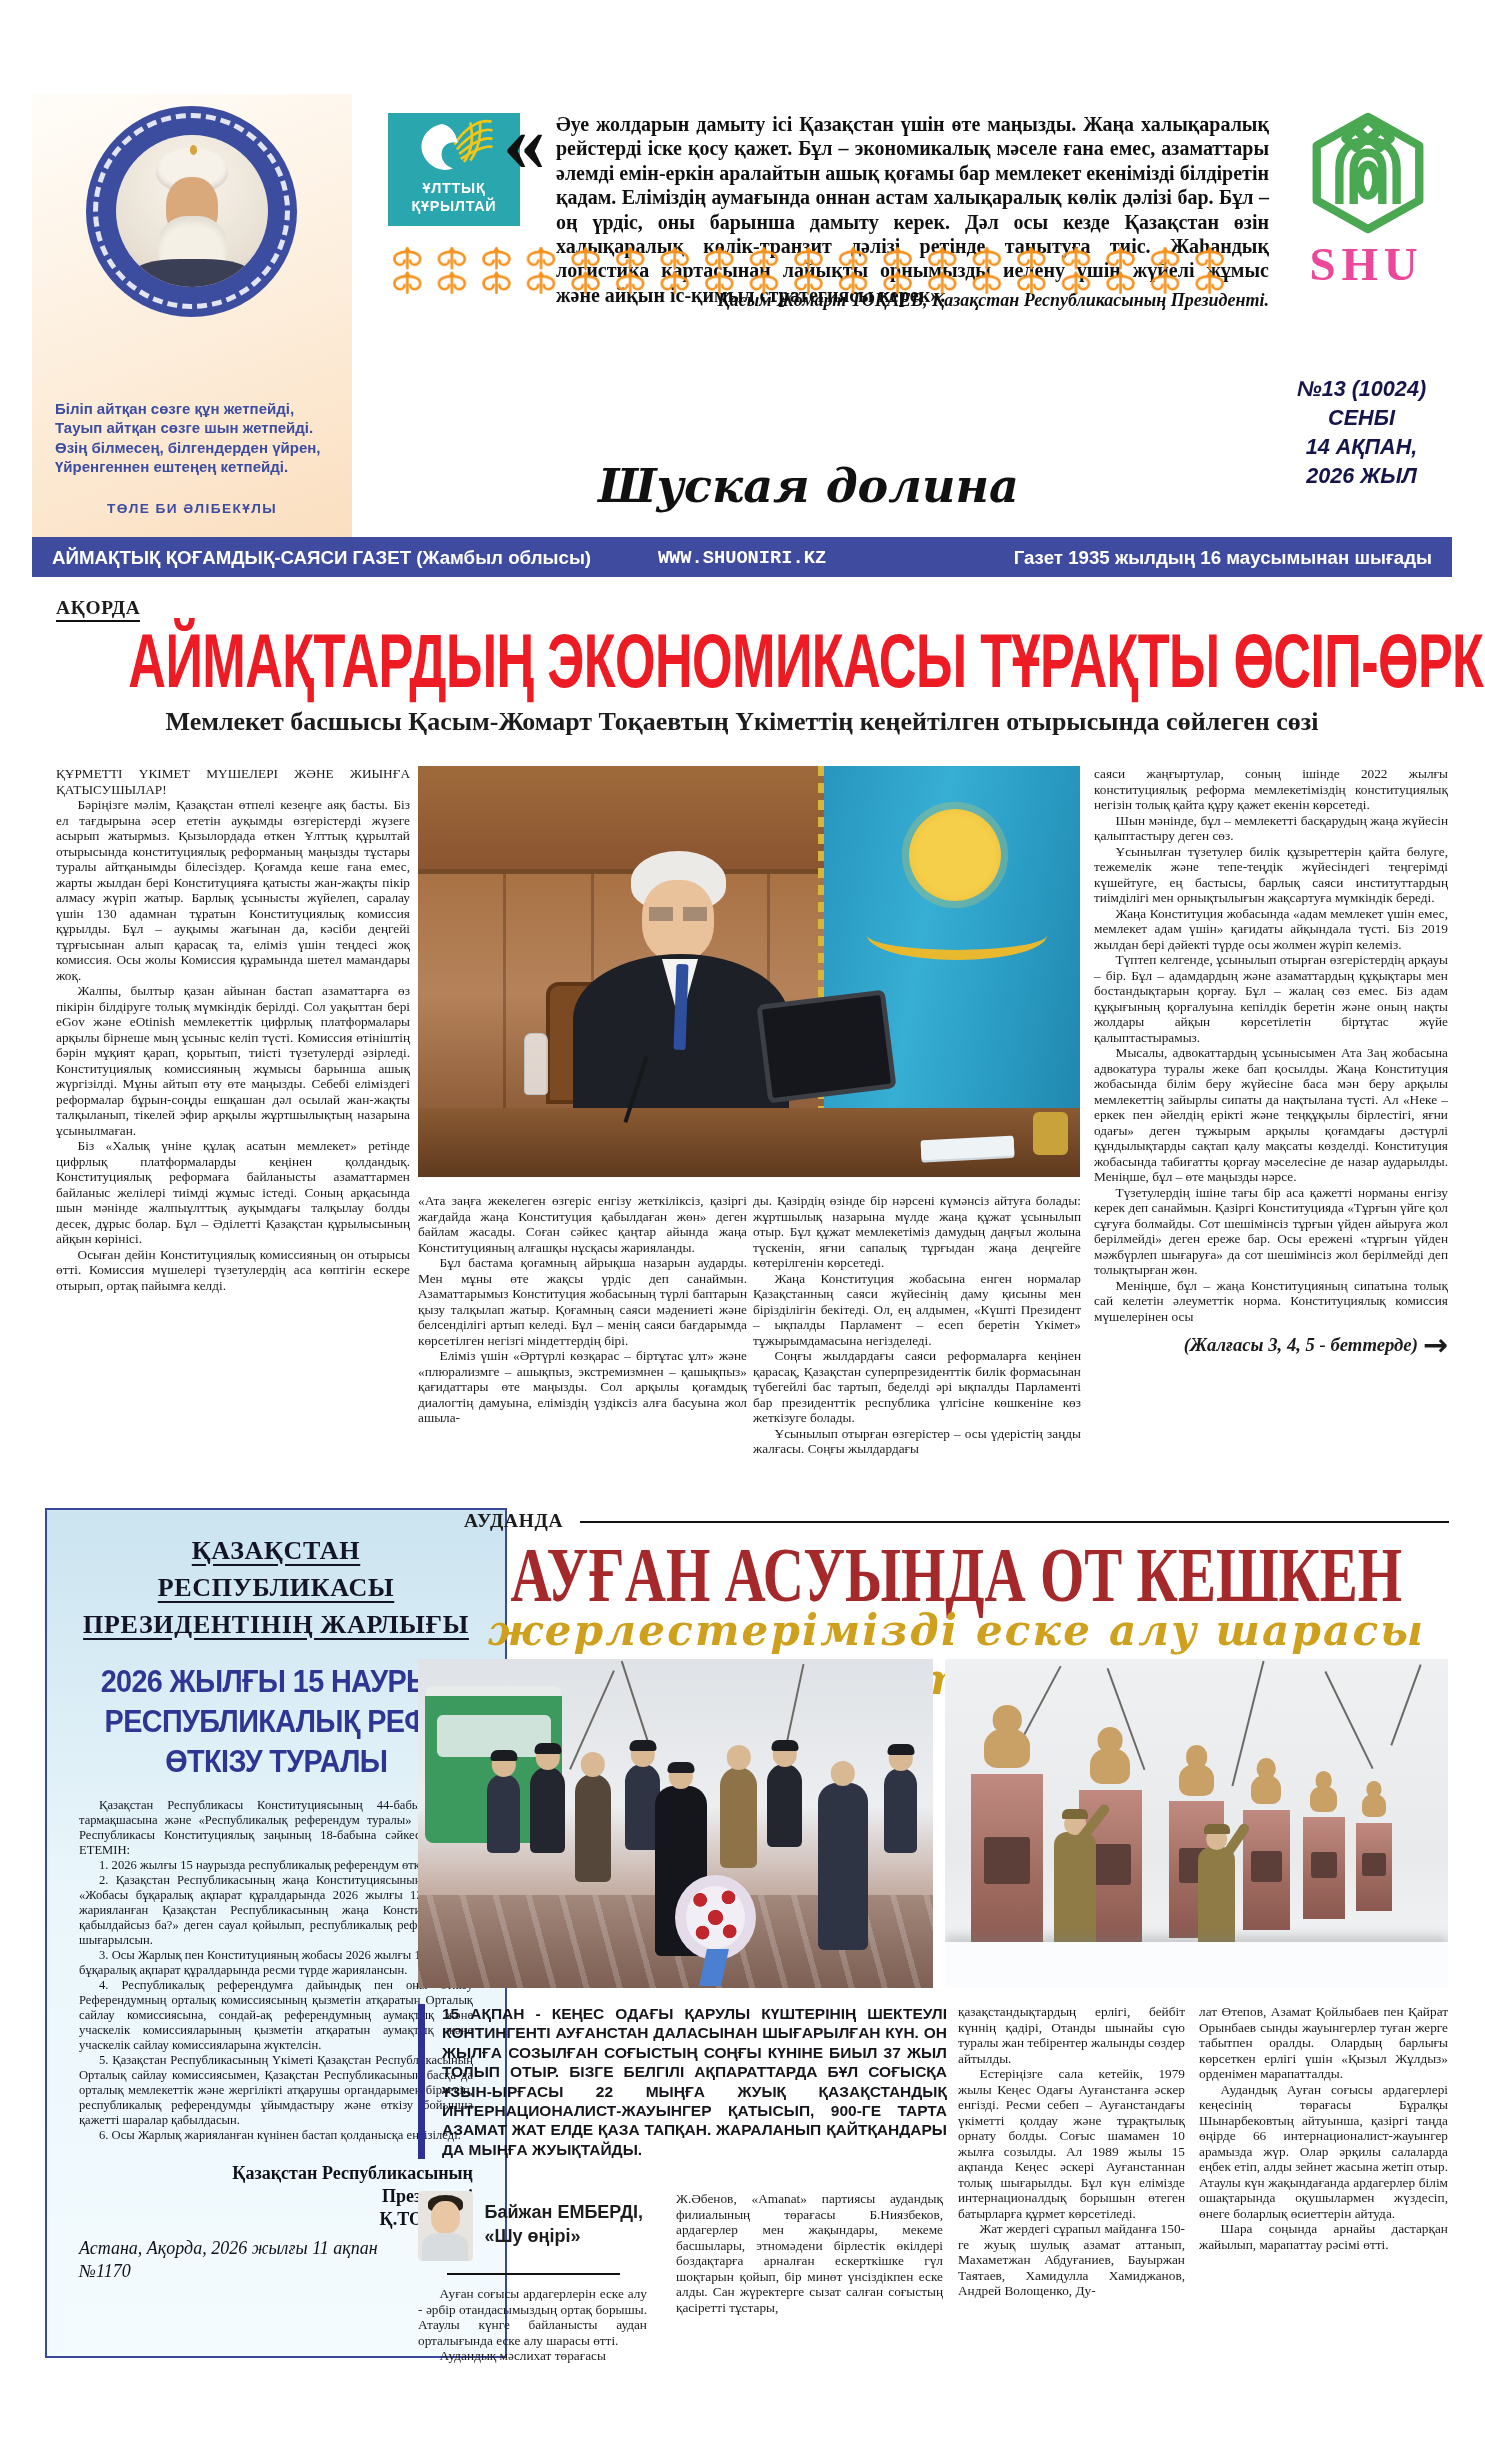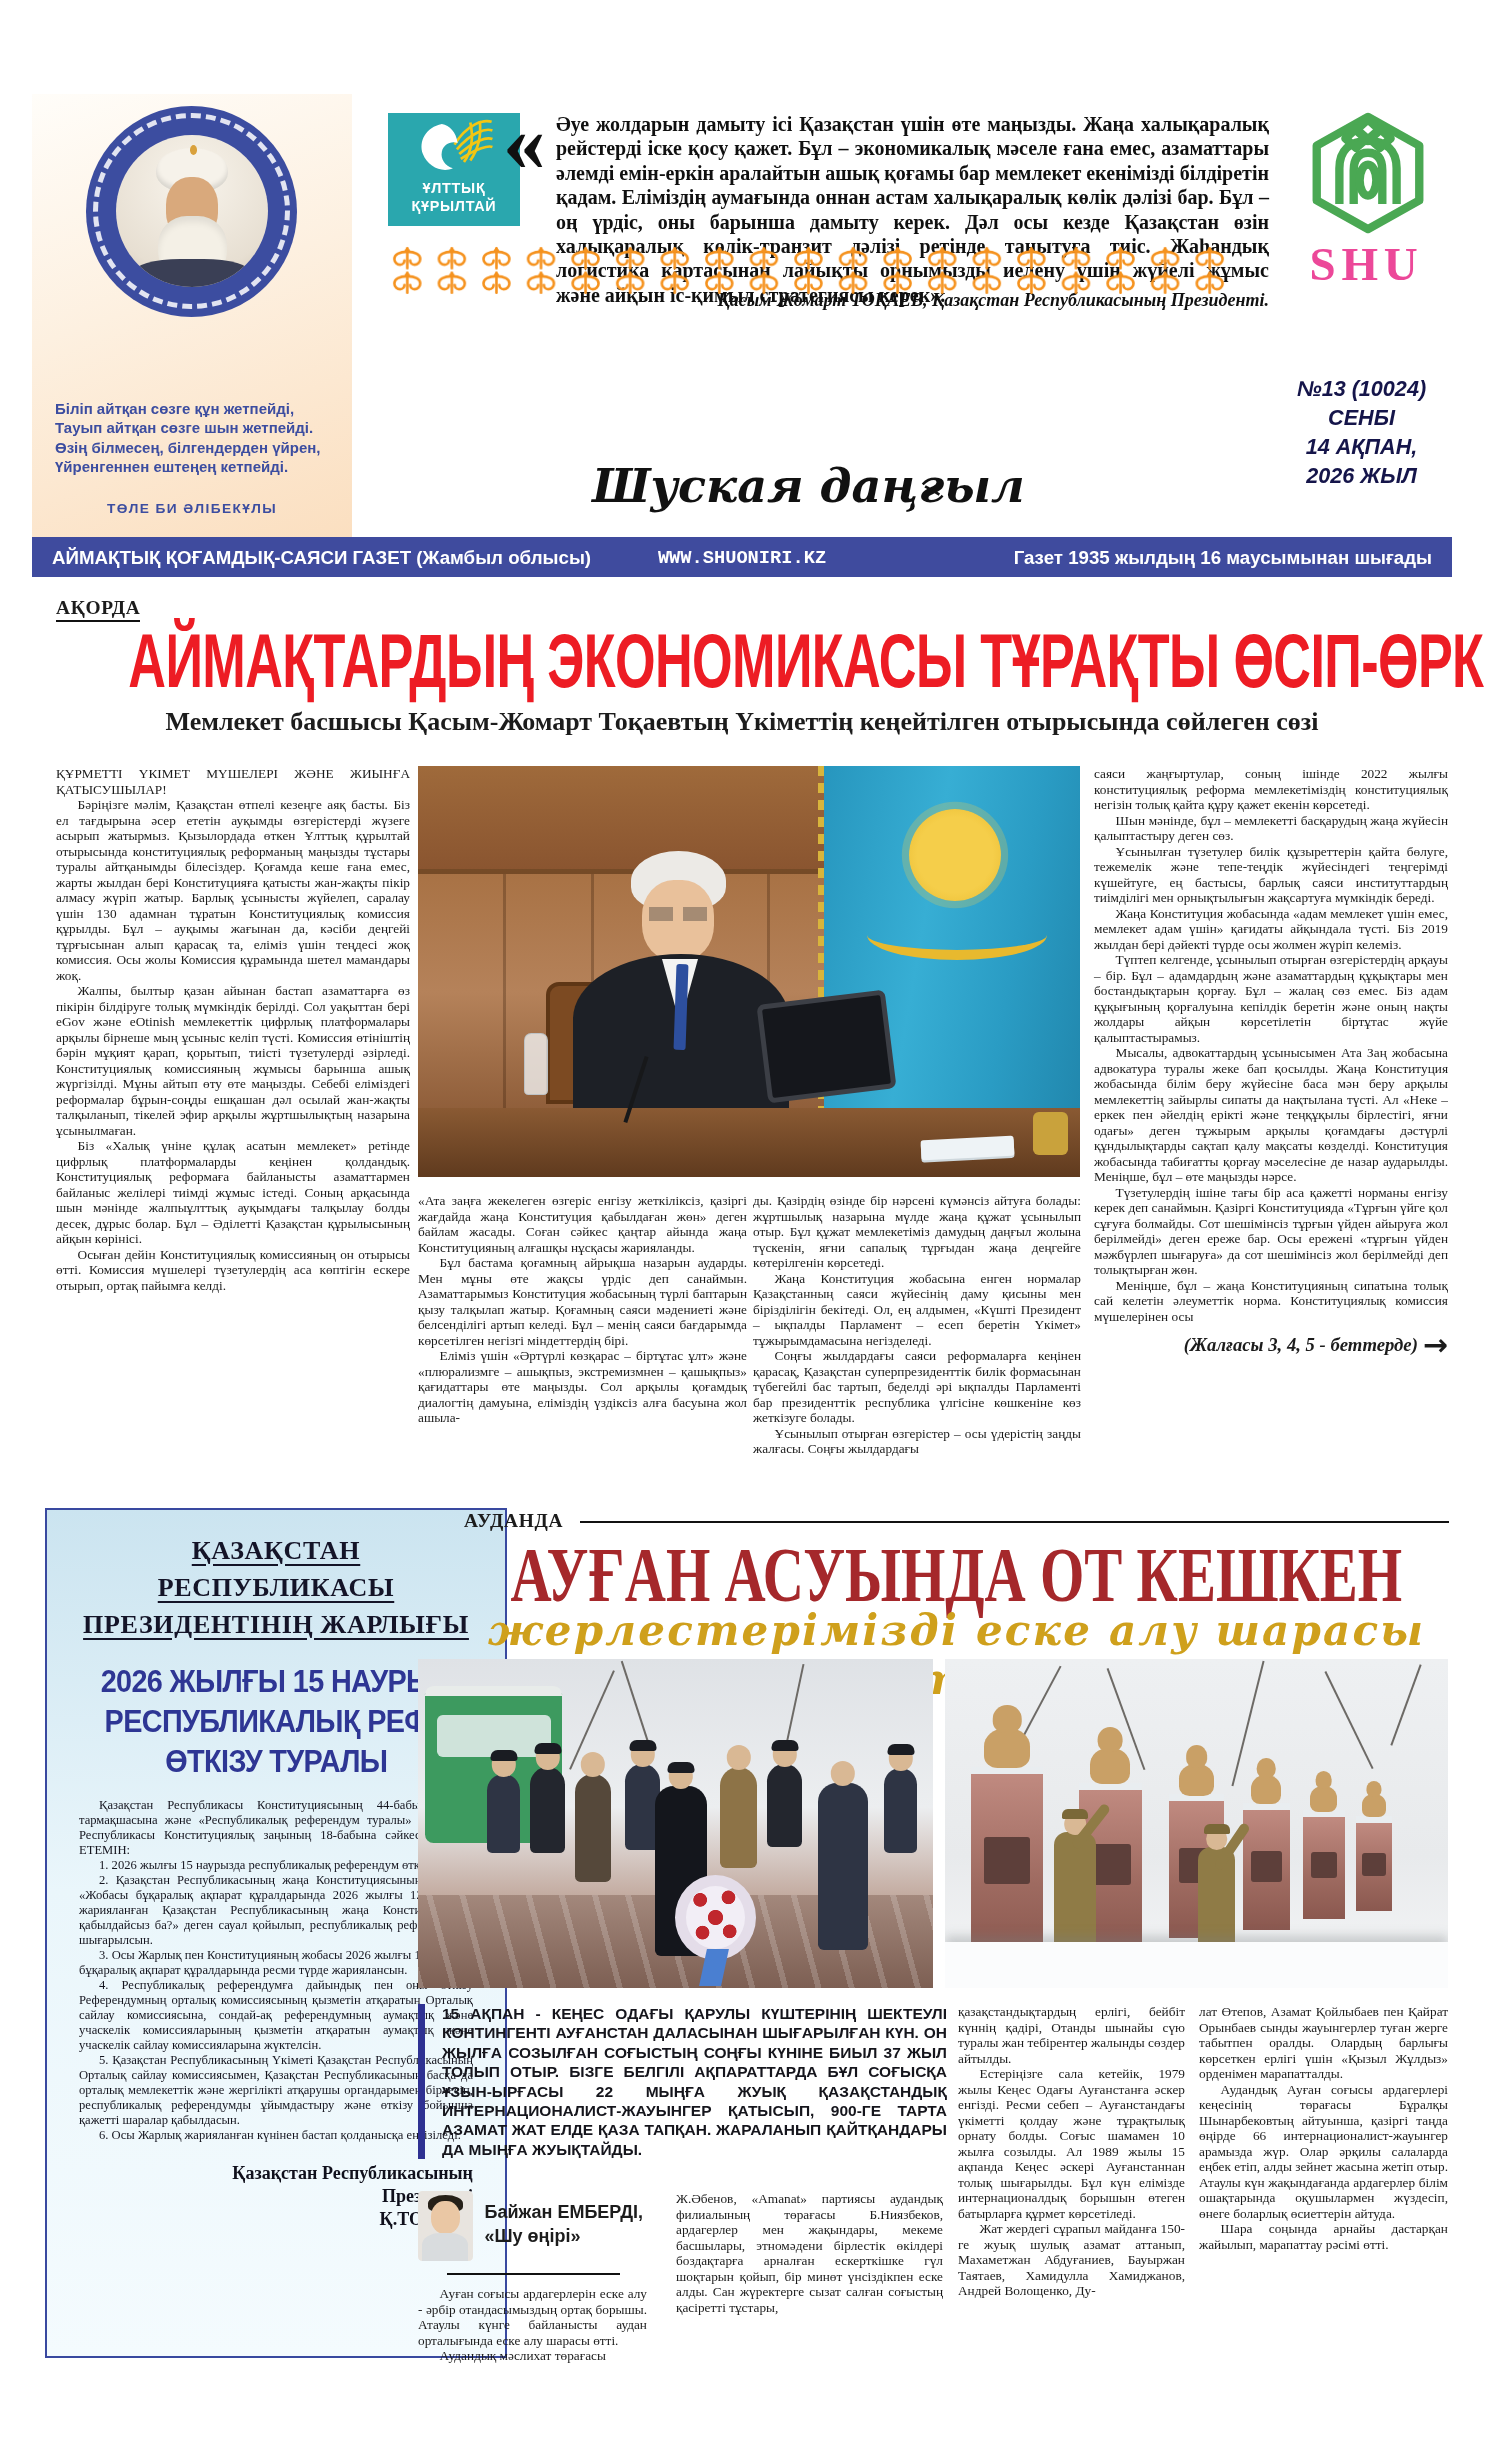--- a/index.html
+++ b/index.html
@@ -246,21 +246,21 @@
           <path d="M31 3 V31"></path>
           <path d="M31 8 C20 8 13 12 13 18 C13 23 17 26 21 26 C25 26 27 23 27 20"></path>
           <path d="M31 8 C42 8 49 12 49 18 C49 23 45 26 41 26 C37 26 35 23 35 20"></path>
         </g>
         <path d="M31 1 l4 5 -4 5 -4 -5 z" fill="#f5921e"></path>
       </pattern>
     </defs>
     <rect width="1178" height="68" fill="url(#kzorn)"></rect>
   </svg>
 
-  <div class="masthead-sub" data-name="newspaper-subtitle">Шуская даңғыл</div>
+  <div class="masthead-sub" data-name="newspaper-subtitle">Шуская долина</div>
 
   <svg class="shu-emblem" viewBox="0 0 120 104" data-name="shu-emblem-icon">
     <g fill="none" stroke="#4aa853" stroke-width="7" stroke-linejoin="round">
       <path d="M60 5 L103 29 V75 L60 99 L17 75 V29 Z"></path>
       <path d="M36 78 V48 C36 33 45 25 60 25 C75 25 84 33 84 48 V78"></path>
       <path d="M48 78 V50 C48 40 52 35 60 35 C68 35 72 40 72 50 V78"></path>
       <ellipse cx="60" cy="58" rx="7" ry="13"></ellipse>
       <path d="M50 16 l10 -9 10 9 -10 9 z"></path>
       <path d="M41 23 l9 -8 9 8 -9 8 z"></path>
       <path d="M61 23 l9 -8 9 8 -9 8 z"></path>
@@ -359,20 +359,24 @@
       <p data-name="decree-paragraph">2. Қазақстан Республикасының жаңа Конституциясының жобасы: «Жобасы бұқаралық ақпарат құралдарында 2026 жылғы 12 ақпанда жарияланған Қазақстан Республикасының жаңа Конституциясын қабылдайсыз ба?» деген сауал қойылып, республикалық референдумға шығарылсын.</p>
       <p data-name="decree-paragraph">3. Осы Жарлық пен Конституцияның жобасы 2026 жылғы 12 ақпанда бұқаралық ақпарат құралдарында ресми түрде жариялансын.</p>
       <p data-name="decree-paragraph">4. Республикалық референдумға дайындық пен оны өткізу Референдумның орталық комиссиясының қызметін атқаратын Орталық сайлау комиссиясына, сондай-ақ референдумның аумақтық және учаскелік комиссияларының қызметін атқаратын аумақтық және учаскелік сайлау комиссияларына жүктелсін.</p>
       <p data-name="decree-paragraph">5. Қазақстан Республикасының Үкіметі Қазақстан Республикасының Орталық сайлау комиссиясымен, Қазақстан Республикасының басқа да орталық мемлекеттік және жергілікті атқарушы органдарымен бірлесіп, республикалық референдумды ұйымдастыру және өткізу бойынша қажетті шаралар қабылдасын.</p>
       <p data-name="decree-paragraph">6. Осы Жарлық жарияланған күнінен бастап қолданысқа енгізіледі.</p>
     </div>
     <div class="decree-sig" data-name="decree-signature">
       <div data-name="signature-line">Қазақстан Республикасының</div>
       <div data-name="signature-line">Президенті</div>
       <div data-name="signature-line">Қ.ТОҚАЕВ</div>
+    </div>
+    <div class="decree-place" data-name="decree-place-date">
+      <div data-name="place-line">Астана, Ақорда, 2026 жылғы 11 ақпан</div>
+      <div data-name="doc-number">№1170</div>
     </div>
   </div>
 
   <div class="kicker2-row" data-name="article2-kicker-row">
     <span class="kicker2" data-name="article2-kicker">АУДАНДА</span>
     <div class="kicker2-rule" data-name="kicker-rule"></div>
   </div>
   <div class="headline2-wrap" data-name="article2-headline-wrap">
     <span class="headline2" data-name="article2-headline">АУҒАН АСУЫНДА ОТ КЕШКЕН</span>
   </div>

